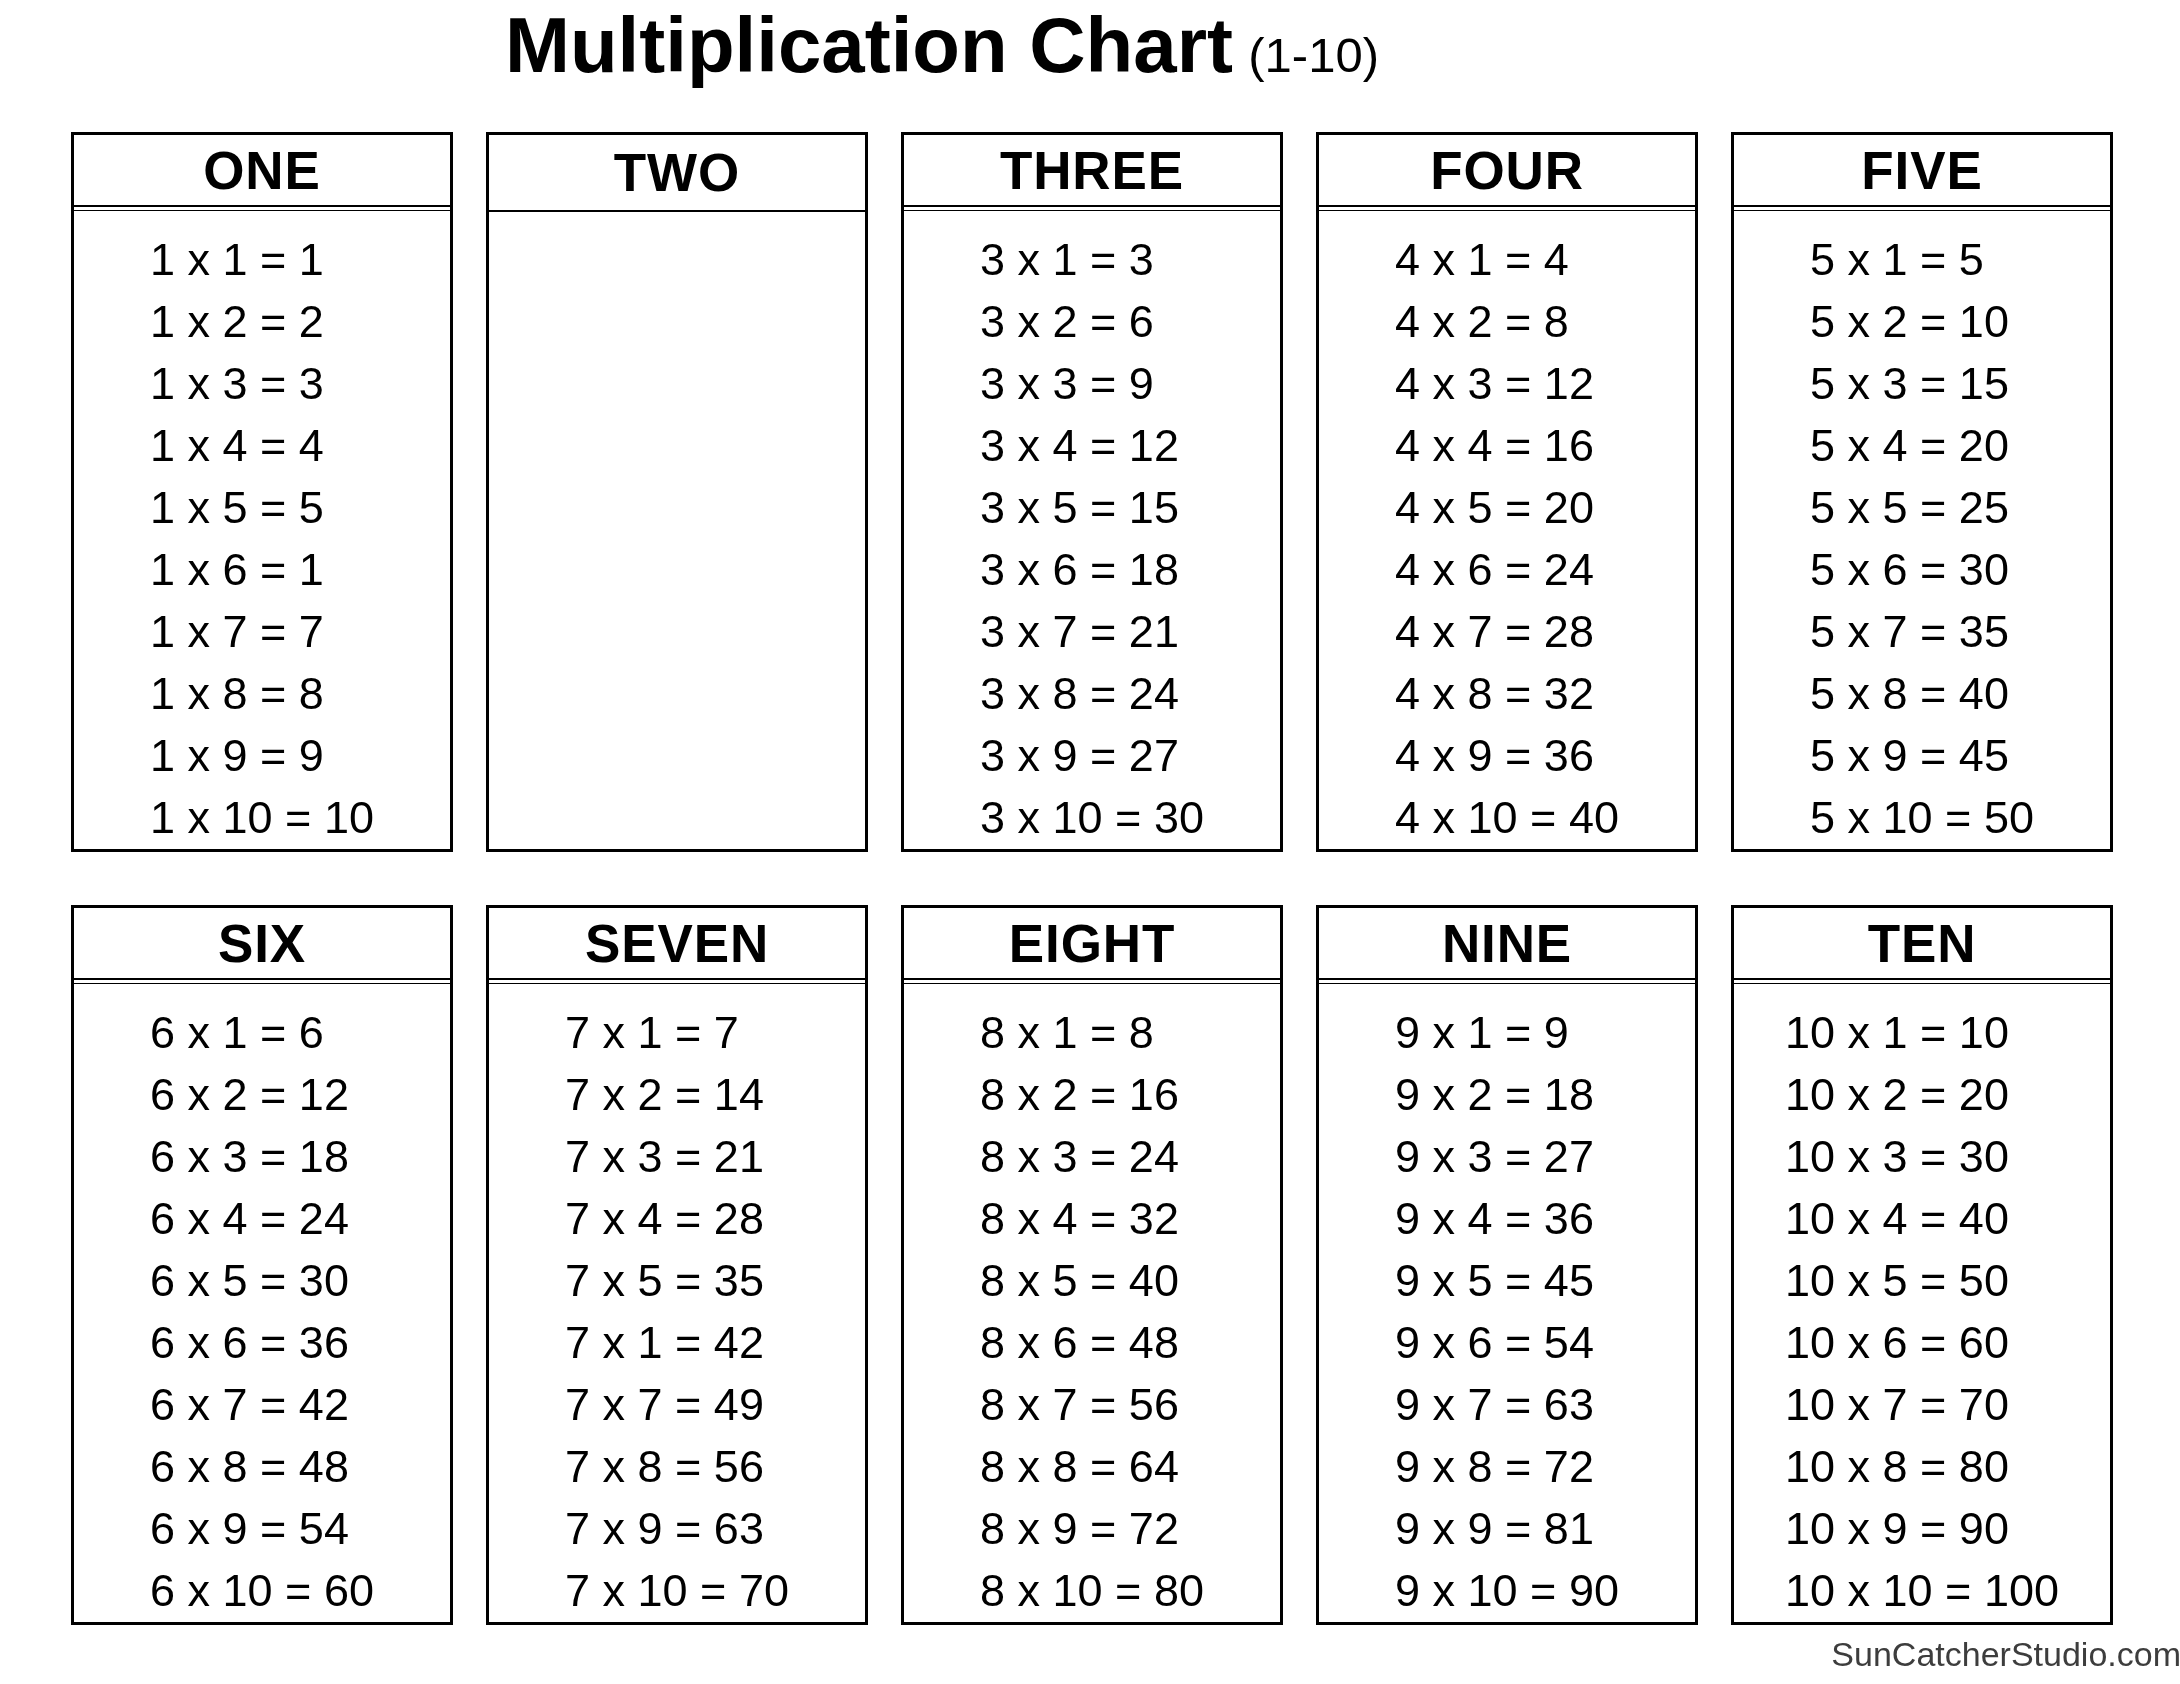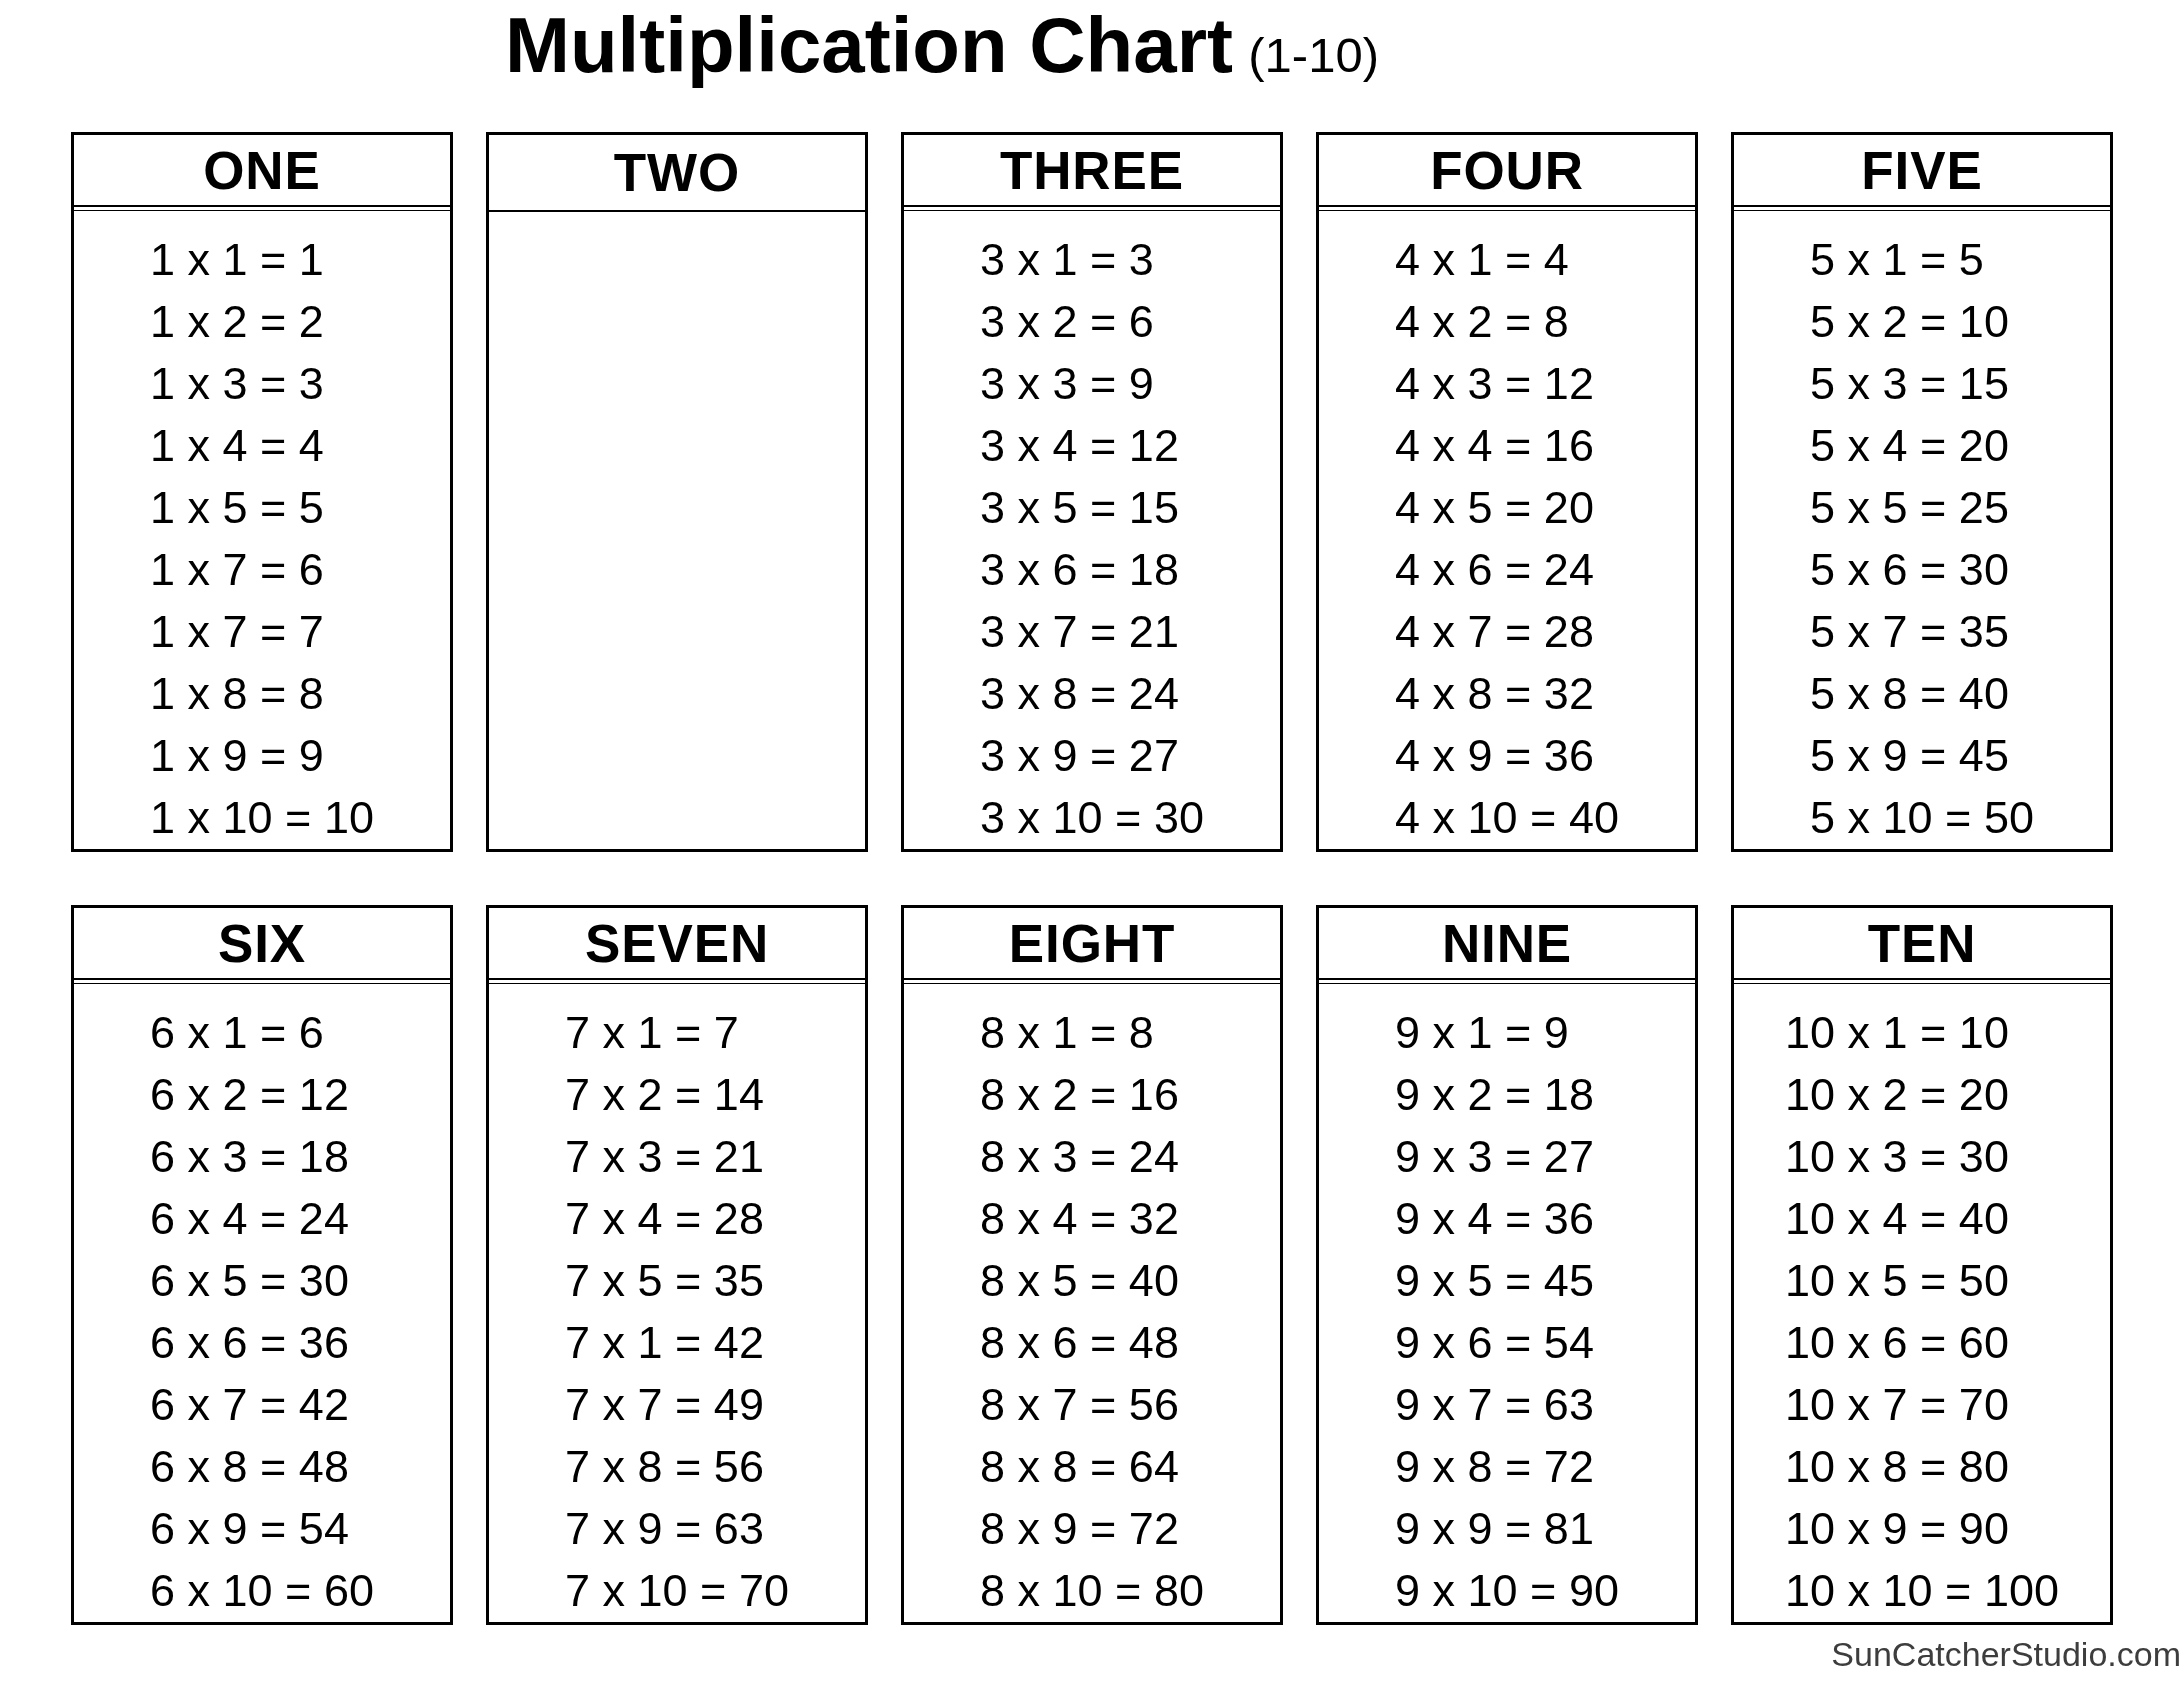--- a/index.html
+++ b/index.html
@@ -106,21 +106,21 @@
   <div class="grid">
   <div class="card">
     <div class="card-header">ONE</div>
     <div class="card-body">
       <div class="eq-block">
             <div class="eq">1 x 1 = 1</div>
             <div class="eq">1 x 2 = 2</div>
             <div class="eq">1 x 3 = 3</div>
             <div class="eq">1 x 4 = 4</div>
             <div class="eq">1 x 5 = 5</div>
-            <div class="eq">1 x 7 = 6</div>
+            <div class="eq">1 x 6 = 1</div>
             <div class="eq">1 x 7 = 7</div>
             <div class="eq">1 x 8 = 8</div>
             <div class="eq">1 x 9 = 9</div>
             <div class="eq">1 x 10 = 10</div>
           </div>
     </div>
   </div>
 
   <div class="card">
     <div class="card-header">TWO</div>

